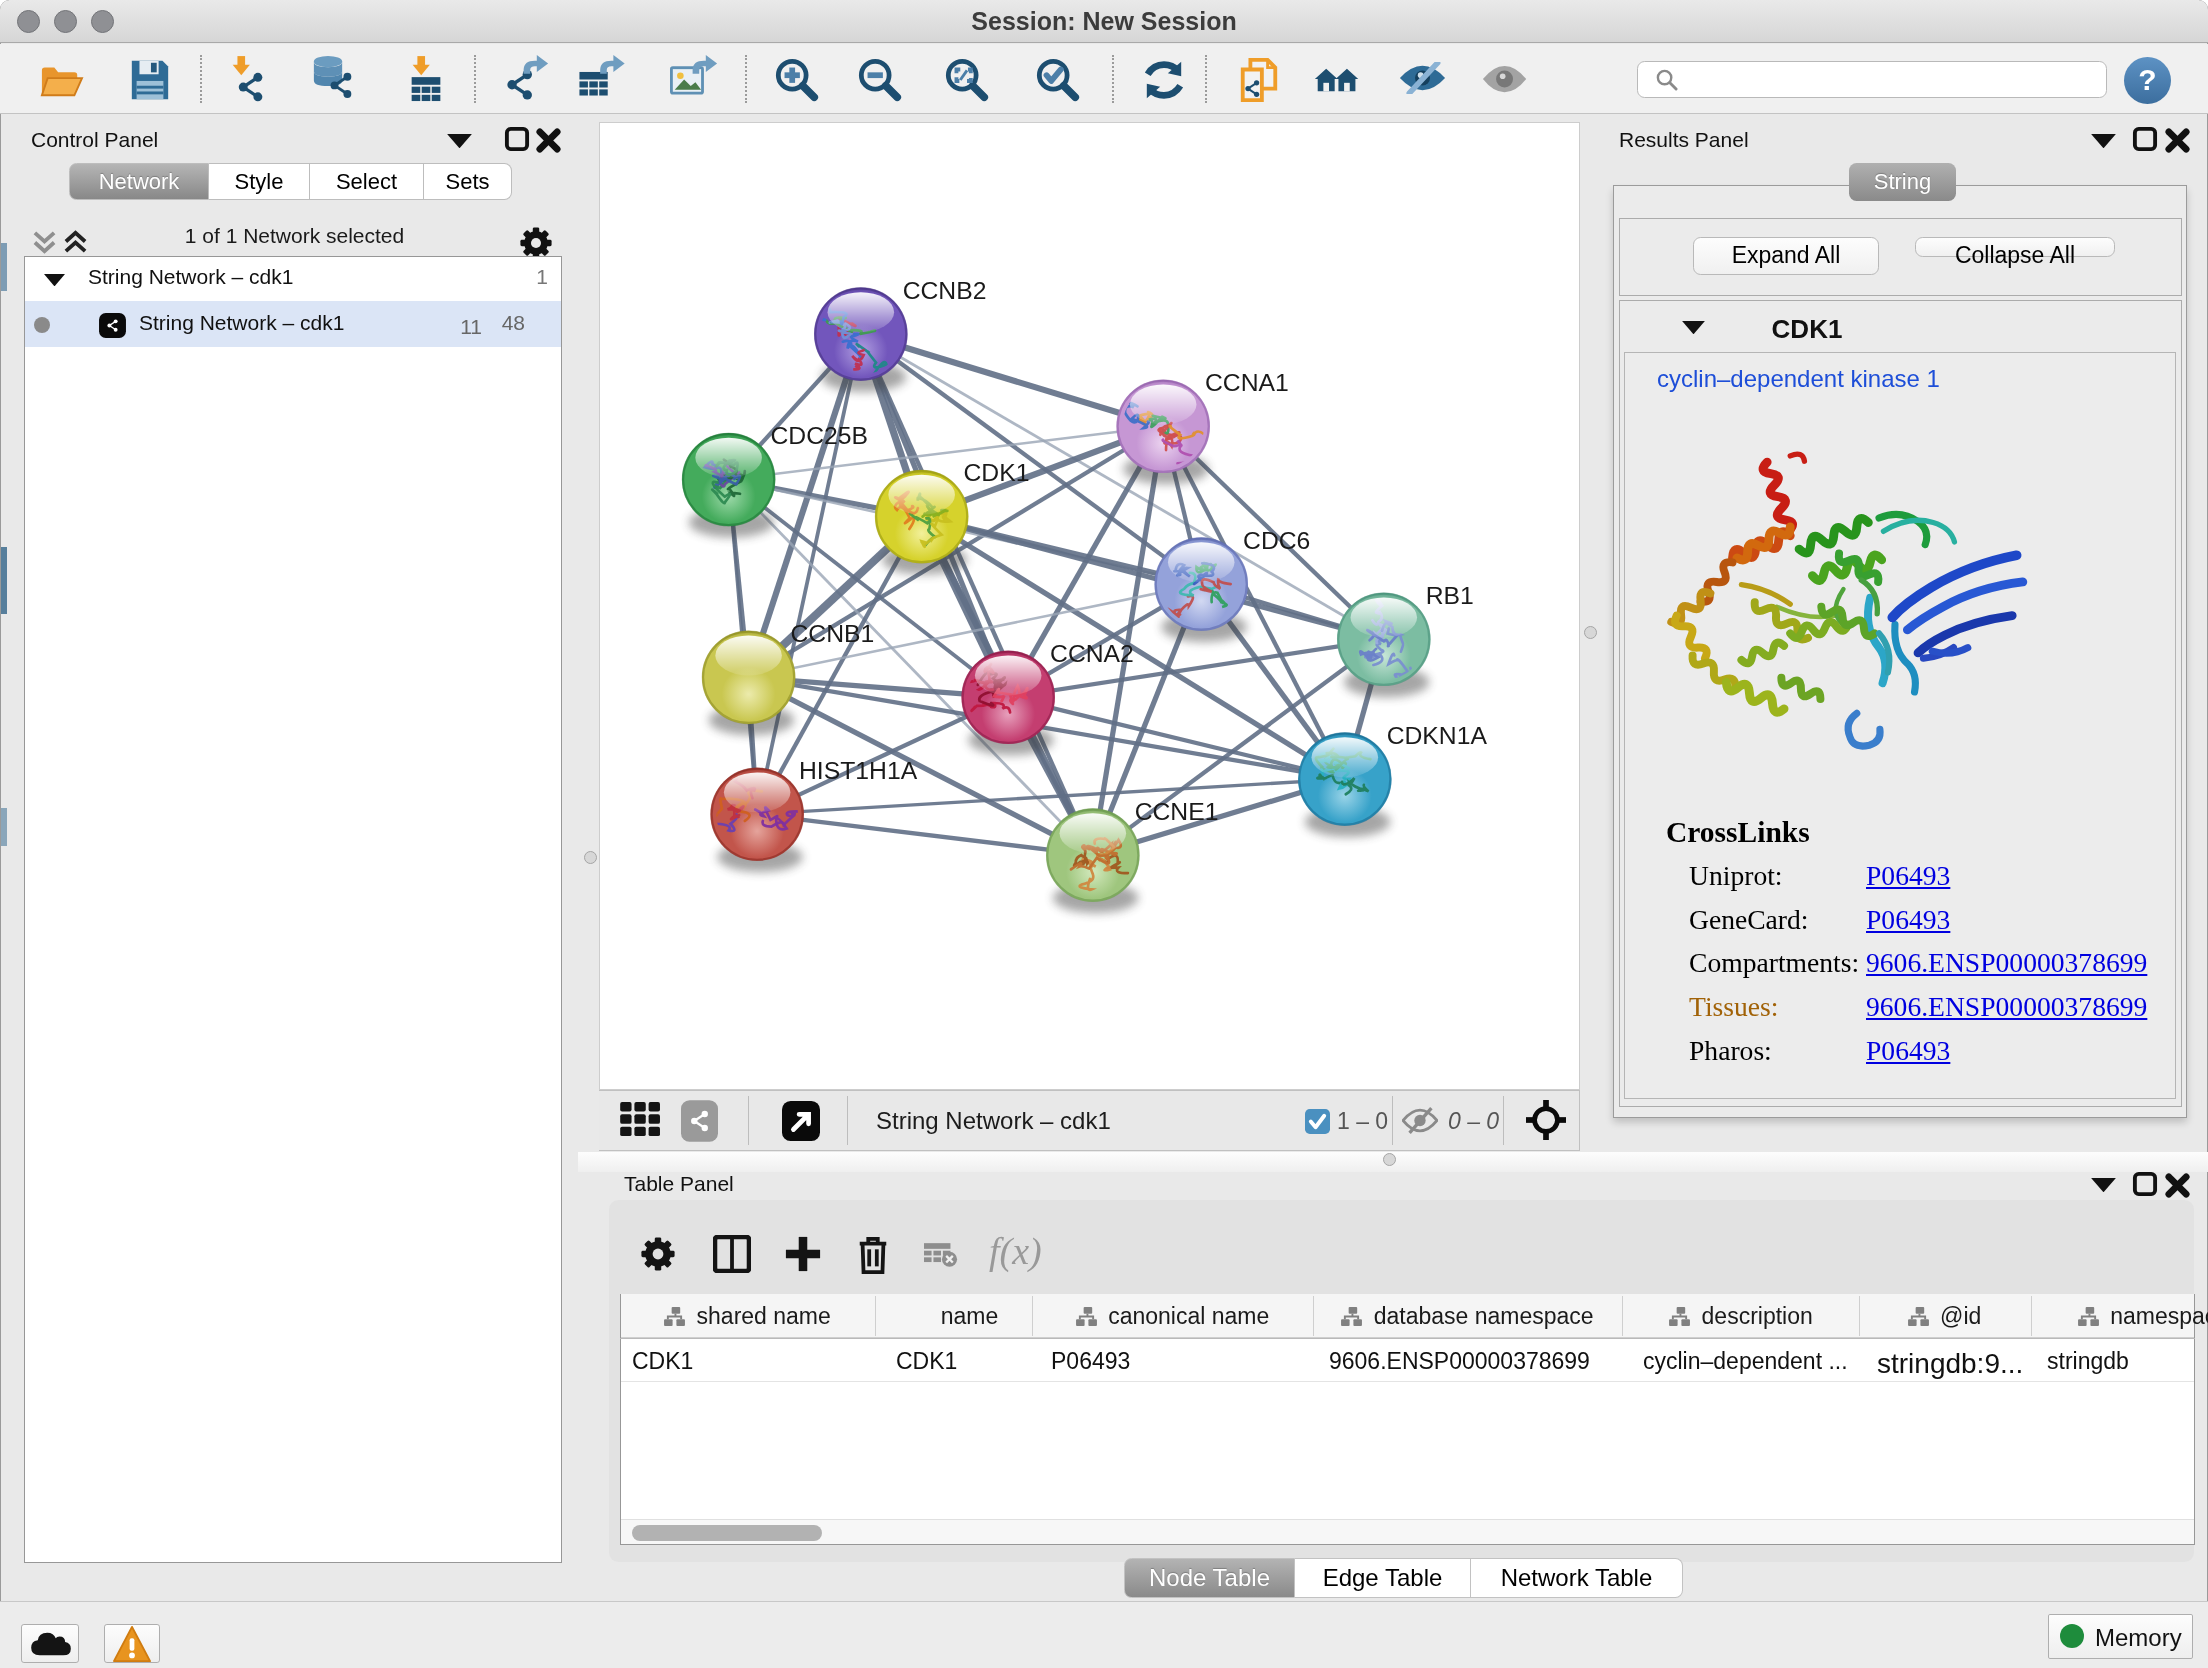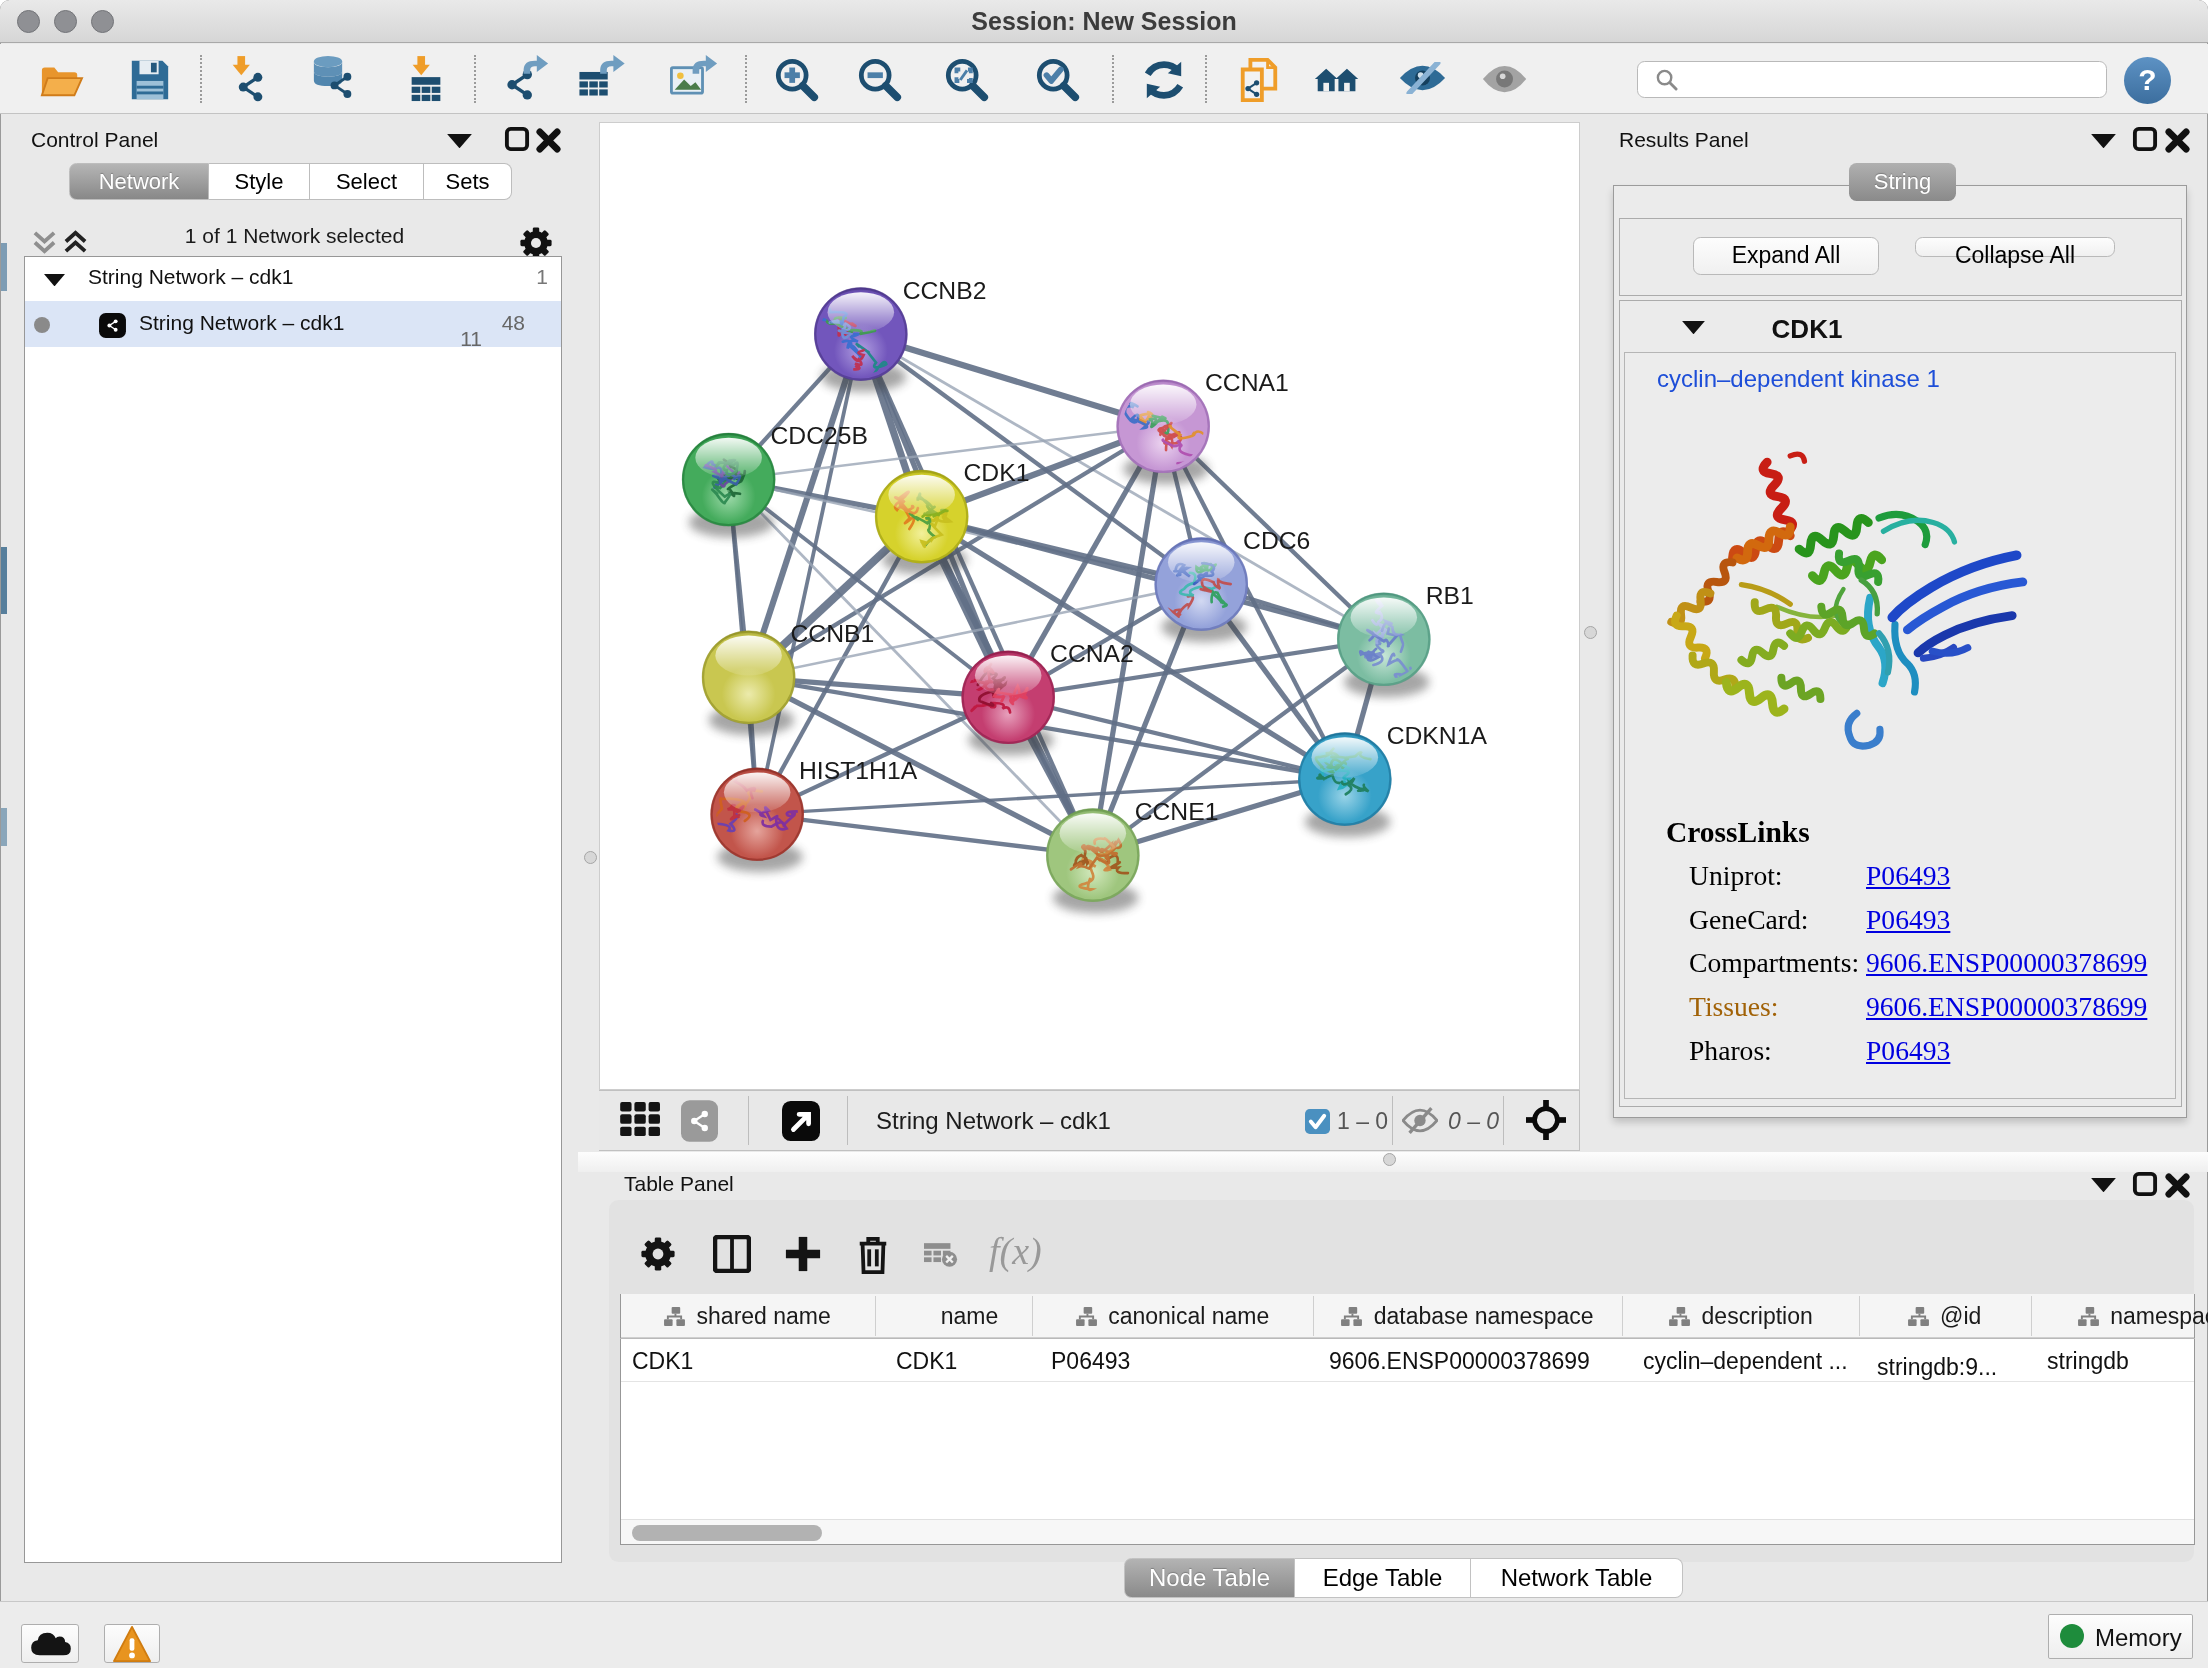--- a/index.html
+++ b/index.html
@@ -295,21 +295,21 @@
           <circle cx="31" cy="36" r="5.5"></circle>
           <circle cx="13" cy="24" r="5.5"></circle>
         </g>
         <g stroke="#fff" stroke-width="4">
           <line x1="13" y1="24" x2="31" y2="12"></line>
           <line x1="13" y1="24" x2="31" y2="36"></line>
         </g>
       </g>
     </svg>
     <div class="abs" style="left:139px;top:311px;font-size:21px;color:#111;">String Network – cdk1</div>
-    <div class="abs" style="left:436px;top:327px;width:46px;text-align:right;font-size:21px;color:#666;">11</div>
+    <div class="abs" style="left:436px;top:315px;width:46px;text-align:right;font-size:21px;color:#666;">11</div>
     <div class="abs" style="left:479px;top:311px;width:46px;text-align:right;font-size:21px;color:#666;">48</div>
     <div class="abs" style="left:599px;top:122px;width:981px;height:968px;background:#fff;border:1px solid #cdcdcd;"></div>
     <svg class="abs" style="left:599px;top:122px" width="981" height="968" viewBox="0 0 1031 1018">
       <defs>
         <radialGradient id="gCCNB2" cx="50%" cy="68%" r="72%">
           <stop offset="0%" stop-color="#b2a0e2"></stop>
           <stop offset="40%" stop-color="#7256bc"></stop>
           <stop offset="86%" stop-color="#7256bc"></stop>
           <stop offset="100%" stop-color="#43307e"></stop>
         </radialGradient>
@@ -890,21 +890,21 @@
         </g>
       </svg>
       <span>namespace</span>
     </div>
     <div class="abs" style="left:620px;top:1338px;width:1575px;height:1px;background:#b9b9b9;"></div>
     <div class="abs" style="left:632px;top:1348px;font-size:23px;color:#111;">CDK1</div>
     <div class="abs" style="left:896px;top:1348px;font-size:23px;color:#111;">CDK1</div>
     <div class="abs" style="left:1051px;top:1348px;font-size:23px;color:#111;">P06493</div>
     <div class="abs" style="left:1329px;top:1348px;font-size:23px;color:#111;">9606.ENSP00000378699</div>
     <div class="abs" style="left:1643px;top:1348px;font-size:23px;color:#111;">cyclin–dependent ...</div>
-    <div class="abs" style="left:1877px;top:1348px;font-size:23px;color:#111;margin-top:6px;">stringdb:9...</div>
+    <div class="abs" style="left:1877px;top:1348px;font-size:28px;color:#111;">stringdb:9...</div>
     <div class="abs" style="left:2047px;top:1348px;font-size:23px;color:#111;">stringdb</div>
     <div class="abs" style="left:621px;top:1381px;width:1573px;height:1px;background:#e4e4e4;"></div>
     <div class="abs" style="left:621px;top:1519px;width:1573px;height:25px;background:#f7f7f7;border-top:1px solid #e0e0e0;"></div>
     <div class="abs" style="left:632px;top:1525px;width:190px;height:16px;border-radius:8.6px;background:#b2b2b2;"></div>
     <div class="bottab bottabsel" style="left:1124px;width:171px;border-radius:7.6px 0 0 7.6px;">Node Table</div>
     <div class="bottab" style="left:1295px;width:176px;border-left:none;">Edge Table</div>
     <div class="bottab" style="left:1471px;width:212px;border-left:none;border-radius:0 7.6px 7.6px 0;">Network Table</div>
     <div class="abs" style="left:0;top:1601px;width:2208px;height:1px;background:#c8c8c8;"></div>
     <div class="abs" style="left:0;top:1602px;width:2208px;height:67px;background:#ececec;"></div>
     <div class="sbtn" style="left:21px;top:1624px;width:58px;height:39px;border-radius:2.9px;"></div>

